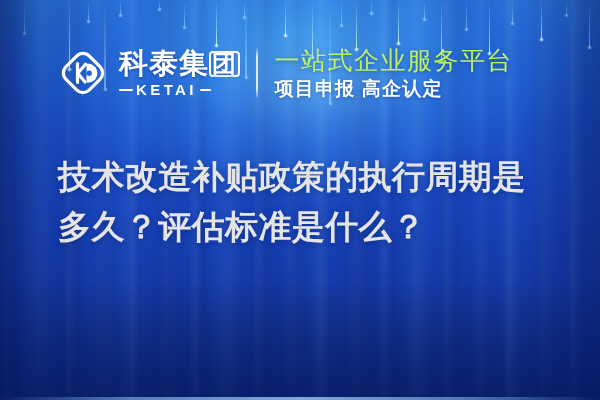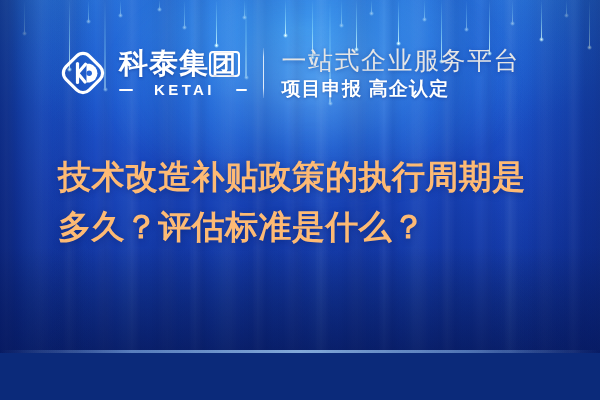--- a/index.html
+++ b/index.html
@@ -7,21 +7,21 @@
     padding: 0;
     background: #0b2a7a;
   }
   body {
     font-family: "Liberation Sans", "DejaVu Sans", sans-serif;
   }
 
   .banner {
     position: relative;
     width: 600px;
-    height: 353px;
+    height: 400px;
     overflow: hidden;
     background: #1b4fd0;
   }
 
   
   .bg-base {
     position: absolute;
     inset: 0;
     background:
       radial-gradient(ellipse 70% 55% at 50% 8%,
@@ -168,21 +168,21 @@
     border-radius: 4px;
     padding: 0 1px;
     line-height: 0.95;
     font-size: 24px;
     transform: translateY(-1px);
   }
   .logo-en {
     margin-top: 3px;
     display: flex;
     align-items: center;
-    gap: 21px;
+    gap: 3px;
     white-space: nowrap;
   }
   .logo-en .dash {
     display: block;
     width: 14px;
     height: 2.5px;
     background: #ffffff;
     border-radius: 1px;
   }
   .logo-en .dash.short { width: 11px; }
@@ -201,21 +201,21 @@
       rgba(255,255,255,0.12) 0%,
       rgba(255,255,255,0.80) 18%,
       rgba(255,255,255,0.85) 80%,
       rgba(255,255,255,0.15) 100%);
   }
 
   .tagline { display: flex; flex-direction: column; justify-content: center; }
   .tagline-main {
     font-size: 25px;
     font-weight: 400;
-    color: #e5e5e5;
+    color: #bef264;
     letter-spacing: 1.5px;
     line-height: 1.12;
     white-space: nowrap;
     text-shadow: 0 1px 4px rgba(0,35,120,0.40);
   }
   .tagline-sub {
     margin-top: 5px;
     font-size: 19px;
     font-weight: 700;
     color: #ffffff;
@@ -226,21 +226,21 @@
   }
 
   
   .headline {
     position: absolute;
     left: 58px;
     top: 152px;
     width: 500px;
     font-size: 33px;
     font-weight: 700;
-    color: #fdba74;
+    color: #e5e5e5;
     line-height: 1.52;
     letter-spacing: 0.4px;
     text-shadow: 0 2px 6px rgba(0,28,105,0.42);
   }
 </style>
 </head>
 <body>
 
 <div class="banner">
 

